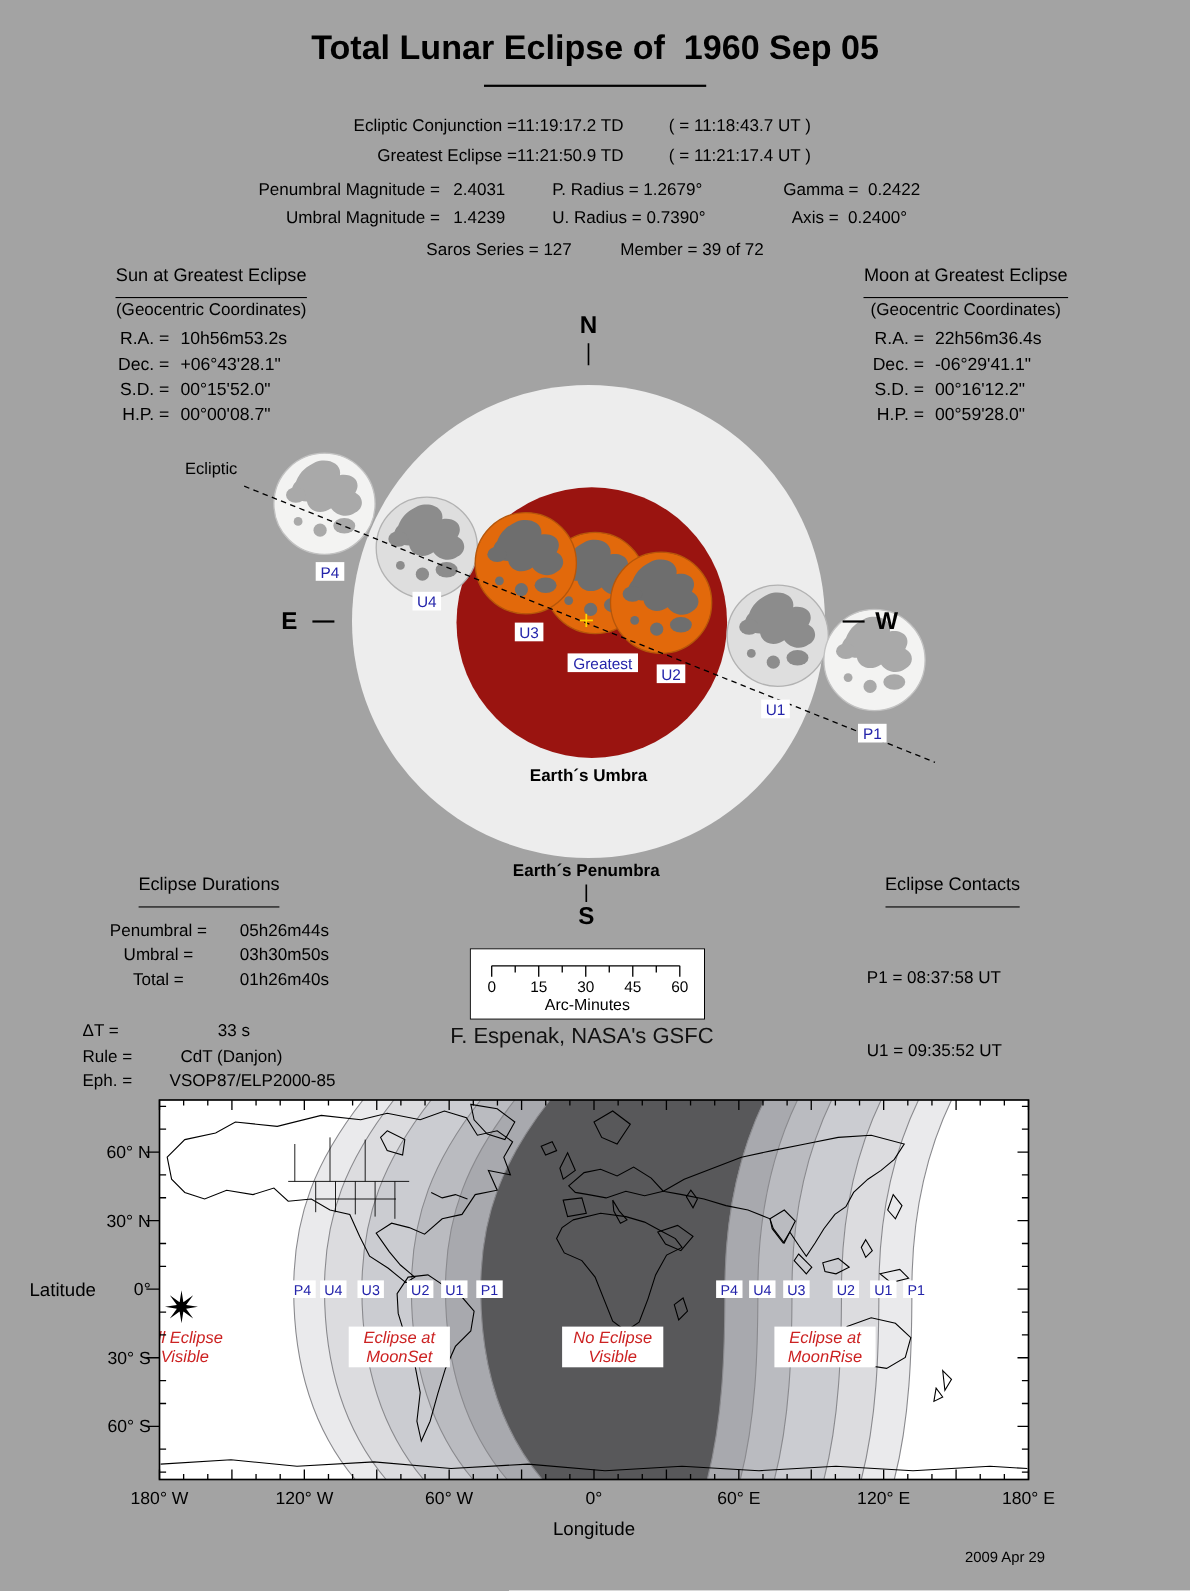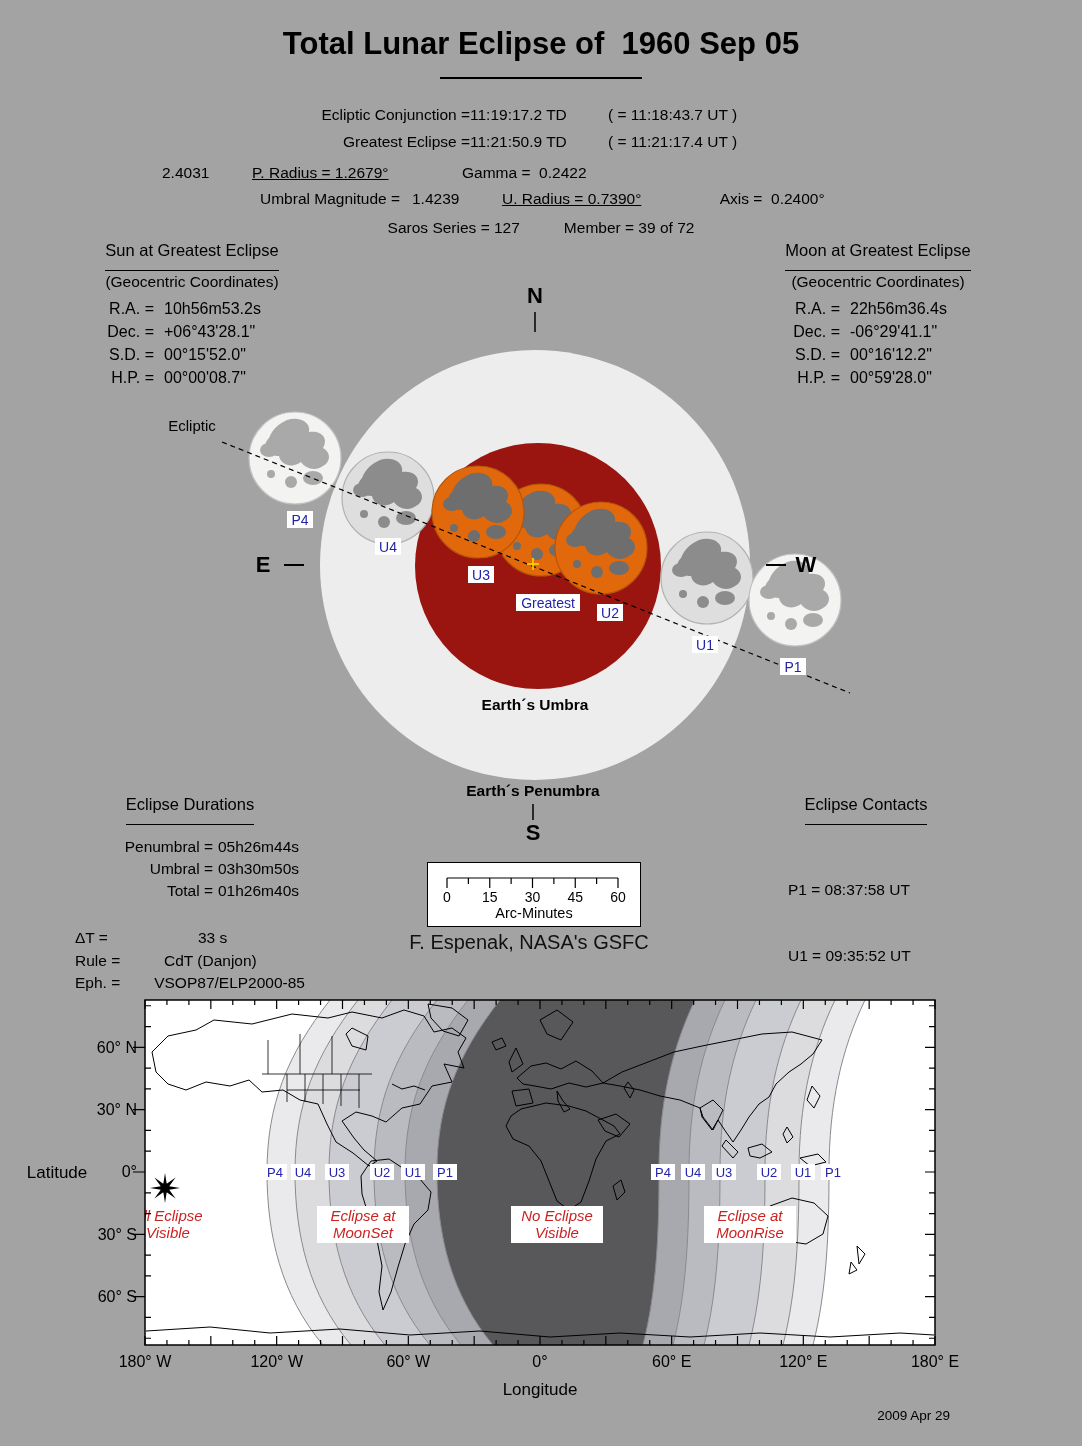--- a/index.html
+++ b/index.html
@@ -10,37 +10,37 @@
   .title-underline{top:77px;left:440px;width:202px;border-top:2px solid #000;}
   .conj{top:101px;left:262px;font-size:15.5px;line-height:27px;}
   .conj .row{display:flex;}
   .cl{width:208px;text-align:right;white-space:pre;}
   .cv{width:122px;white-space:pre;}
   .cu{margin-left:16px;white-space:pre;}
   .mags{top:160px;left:150px;font-size:15.5px;line-height:26px;}
   .mags .row{display:flex;}
   .ml{width:250px;text-align:right;white-space:pre;}
   .mv{width:60px;margin-left:12px;white-space:pre;}
-  .m2{width:170px;margin-left:30px;white-space:pre;text-decoration:underline;}
+  .m2{width:170px;margin-left:30px;white-space:pre;}
   .m3{margin-left:40px;white-space:pre;}
   .saros{top:219px;left:0;right:0;display:flex;justify-content:center;gap:44px;font-size:15.5px;align-items:center;}
   .coordblock{width:200px;text-align:center;font-size:16px;}
   .sunblock{top:241px;left:92px;}
   .moonblock{top:241px;left:778px;}
   .blkhead{display:inline-block;border-bottom:1.5px solid #000;padding-bottom:10px;font-size:16.5px;}
   .blksub{font-size:15.5px;margin-top:2px;}
   .crows{margin-top:6px;text-align:left;line-height:23px;}
   .crow{display:flex;}
   .rl{width:62px;text-align:right;white-space:pre;}
   .rv{margin-left:10px;white-space:pre;}
   .durations{top:795px;left:75px;width:230px;font-size:15.5px;}
   .durations .head-wrap,.contactsblk .head-wrap{text-align:center;}
   .durations .drows{margin-top:11px;line-height:22px;}
   .drow{display:flex;}
-  .dl{width:138px;text-align:right;white-space:pre;}
+  .dl{width:138px;text-align:center;white-space:pre;}
   .dv{margin-left:5px;white-space:pre;}
   .params{margin-top:25px;line-height:22.5px;}
   .prow{display:flex;}
   .pl{width:85px;text-align:left;white-space:pre;}
   .pv{margin-left:4px;white-space:pre;}
   .prow.dt .pv{margin-left:38px;}
   .contactsblk{top:795px;left:788px;width:156px;font-size:15.5px;}
   .contactsblk .crws{margin-top:11px;line-height:21.7px;white-space:pre;}
   .credit{top:933px;left:229px;width:600px;text-align:center;line-height:19px;}
   .credit .c1{font-size:20px;color:#111;}
@@ -71,20 +71,21 @@
     </div>
     <div class="row">
       <span class="cl">Greatest Eclipse =</span>
       <span class="cv">11:21:50.9 TD</span>
       <span class="cu">( = 11:21:17.4 UT )</span>
     </div>
   </div>
 
   <div class="abs mags">
     <div class="row">
+      <span class="ml">Penumbral Magnitude =</span>
       <span class="mv">2.4031</span>
       <span class="m2">P. Radius = 1.2679°</span>
       <span class="m3">Gamma =  0.2422</span>
     </div>
     <div class="row">
       <span class="ml">Umbral Magnitude =</span>
       <span class="mv">1.4239</span>
       <span class="m2">U. Radius = 0.7390°</span>
       <span class="m3">  Axis =  0.2400°</span>
     </div>

